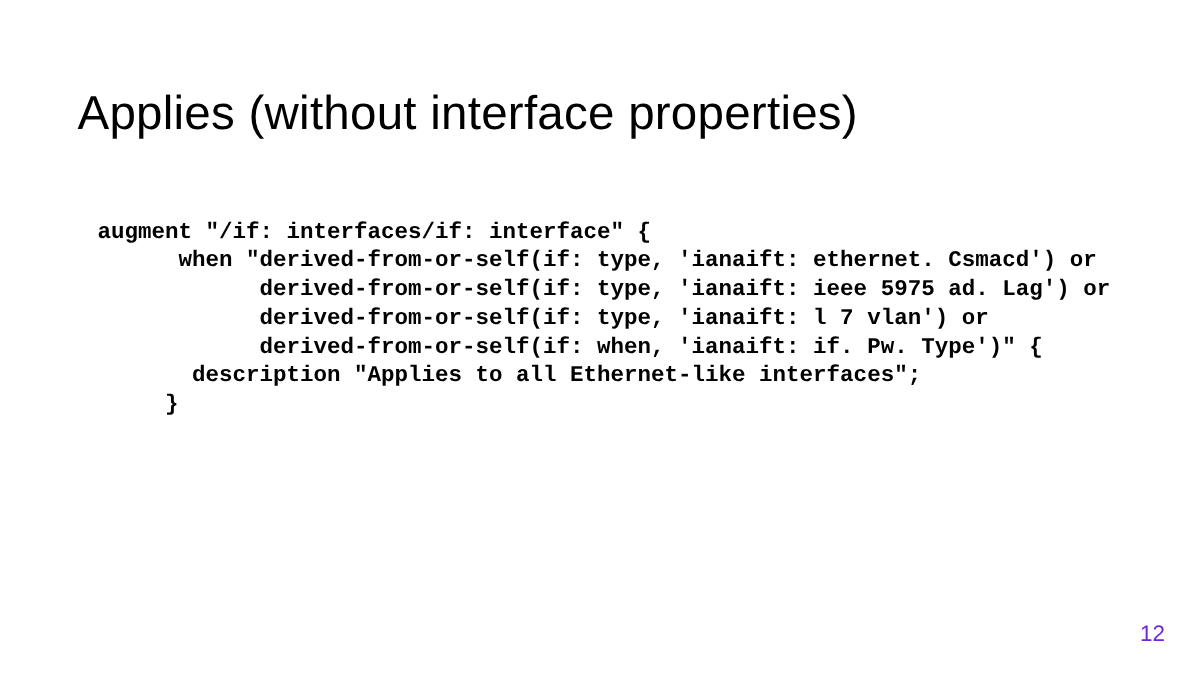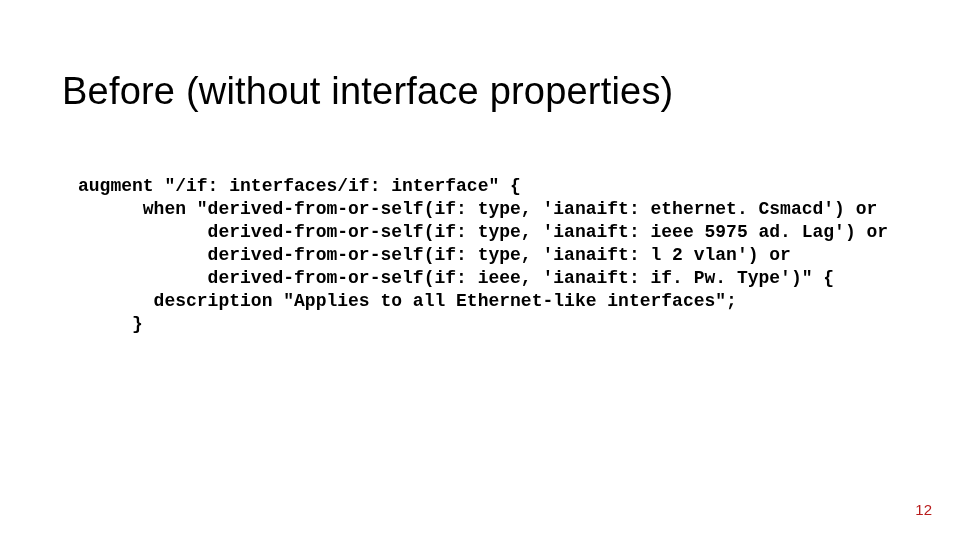--- a/index.html
+++ b/index.html
@@ -37,35 +37,35 @@
     font-size: 18px;
     line-height: 1.28;
     font-weight: bold;
     color: #000000;
     white-space: pre;
   }
   .page-number {
     position: absolute;
     right: 28px;
     bottom: 22px;
-    font-size: 15px;
-    color: #b91c1c;
+    font-size: 18px;
+    color: #6d28d9;
     font-family: "Segoe UI", Arial, sans-serif;
   }
 </style>
 </head>
 <body>
 
 <div class="slide">
 
-  <div class="title">Before (without interface properties)</div>
+  <div class="title">Applies (without interface properties)</div>
 
   <div class="code-block"><span>augment "/if: interfaces/if: interface" {</span>
 <span>      when "derived-from-or-self(if: type, 'ianaift: ethernet. Csmacd') or</span>
 <span>            derived-from-or-self(if: type, 'ianaift: ieee 5975 ad. Lag') or</span>
-<span>            derived-from-or-self(if: type, 'ianaift: l 2 vlan') or</span>
-<span>            derived-from-or-self(if: ieee, 'ianaift: if. Pw. Type')" {</span>
+<span>            derived-from-or-self(if: type, 'ianaift: l 7 vlan') or</span>
+<span>            derived-from-or-self(if: when, 'ianaift: if. Pw. Type')" {</span>
 <span>       description "Applies to all Ethernet-like interfaces";</span>
 <span>     }</span></div>
 
   <div class="page-number">12</div>
 
 </div>
 
 </body></html>

